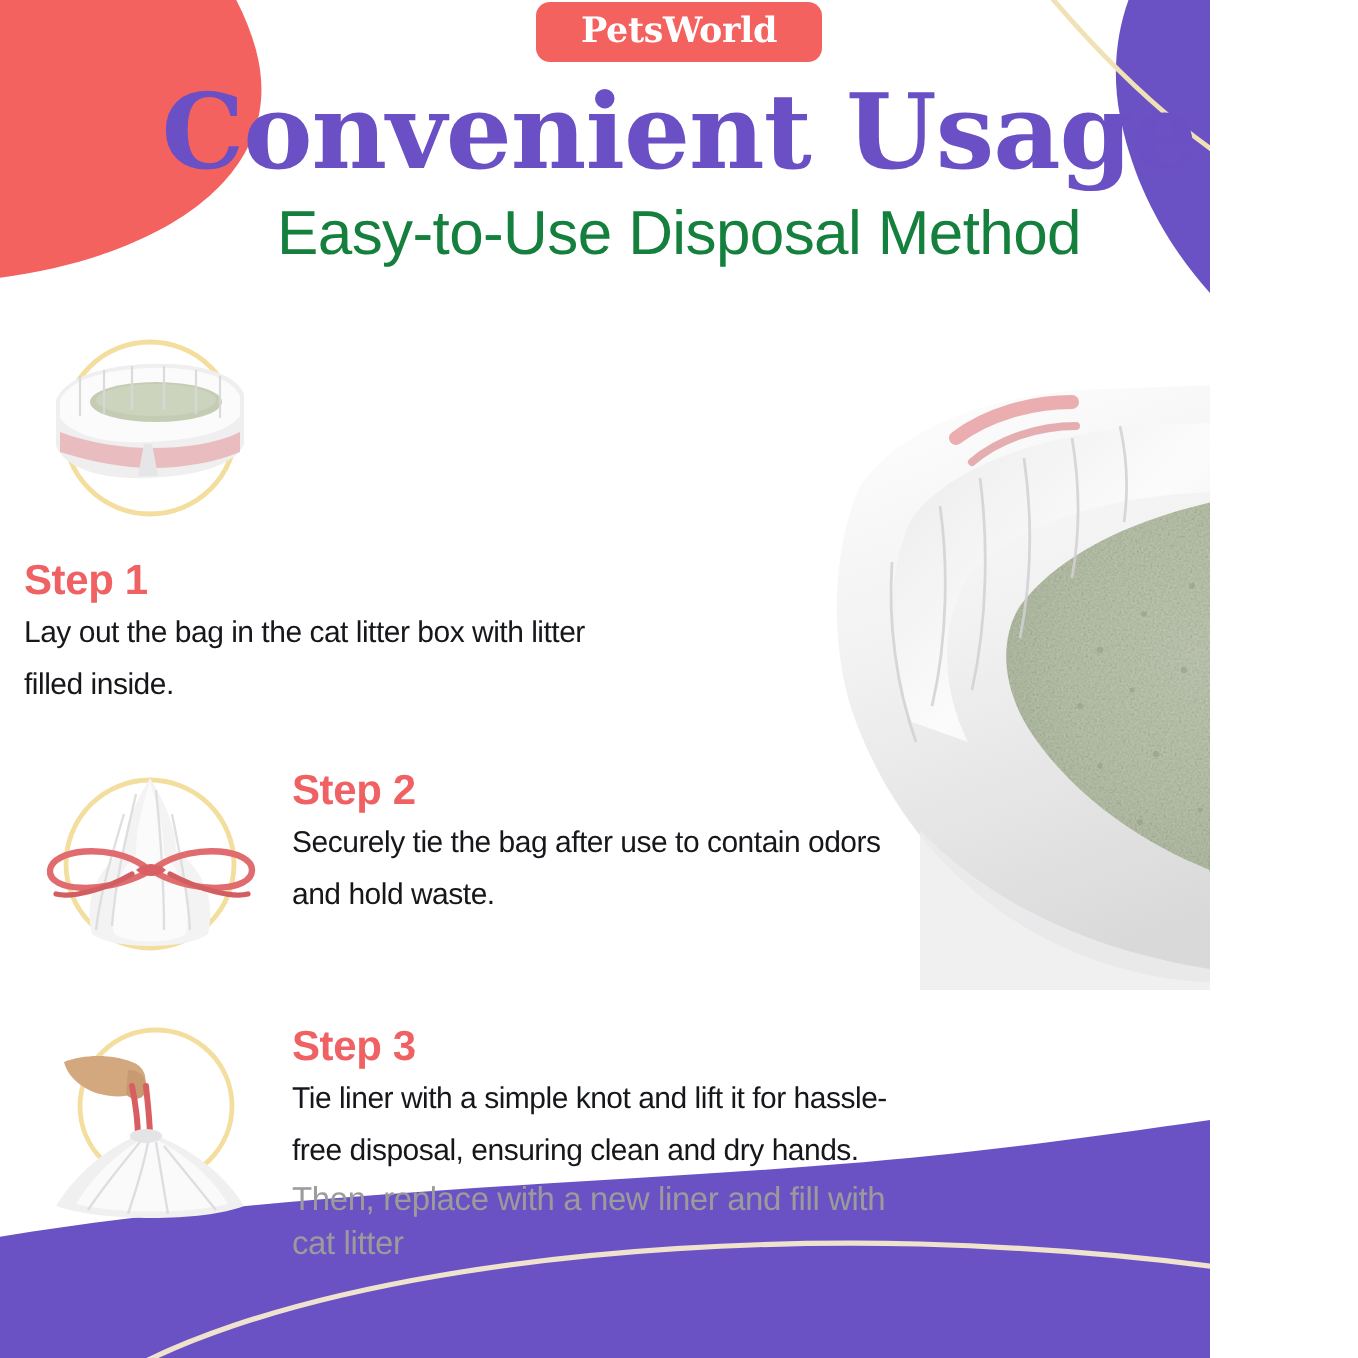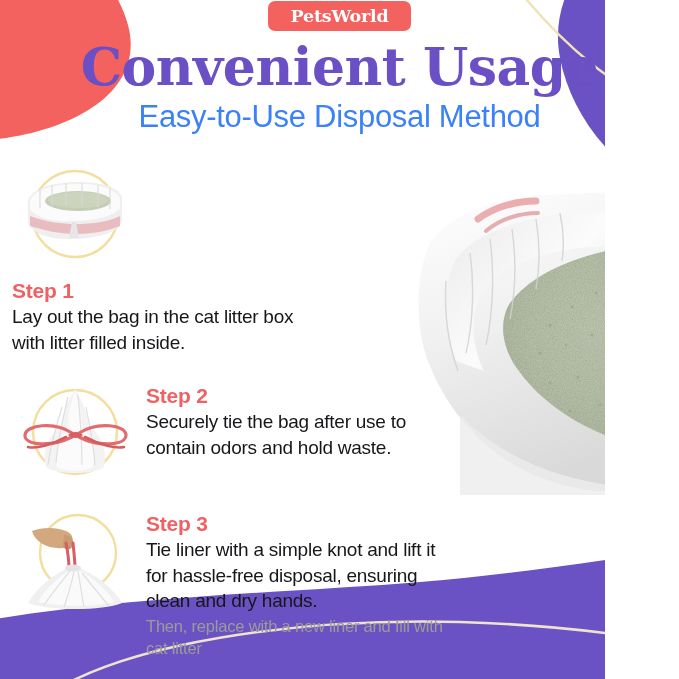--- a/index.html
+++ b/index.html
@@ -52,21 +52,21 @@
     z-index:12;
   }
   .title-sub {
     position:absolute;
     left:0; top:98px; width:679px;
     text-align:center;
     font-family:"Liberation Sans", sans-serif;
     font-weight:500;
     font-size:31px;
     line-height:38px;
-    color:#3b82f6;
+    color:#15803d;
     letter-spacing:-0.3px;
     z-index:12;
   }
 
   
   .hero-photo {
     position:absolute;
     left:400px; top:185px;
     width:300px; height:310px;
     z-index:4;
@@ -86,21 +86,21 @@
     font-family:"Liberation Sans", sans-serif;
     font-weight:bold;
     font-size:21px;
     line-height:26px;
     color:#ef6163;
     letter-spacing:-0.2px;
   }
   .step-text {
     font-family:"Liberation Sans", sans-serif;
     font-weight:400;
-    font-size:19px;
+    font-size:15px;
     line-height:25.5px;
     color:#16171a;
     letter-spacing:-0.25px;
     max-width:300px;
   }
   .step-note {
     font-family:"Liberation Sans", sans-serif;
     font-weight:400;
     font-size:16.5px;
     line-height:22px;

